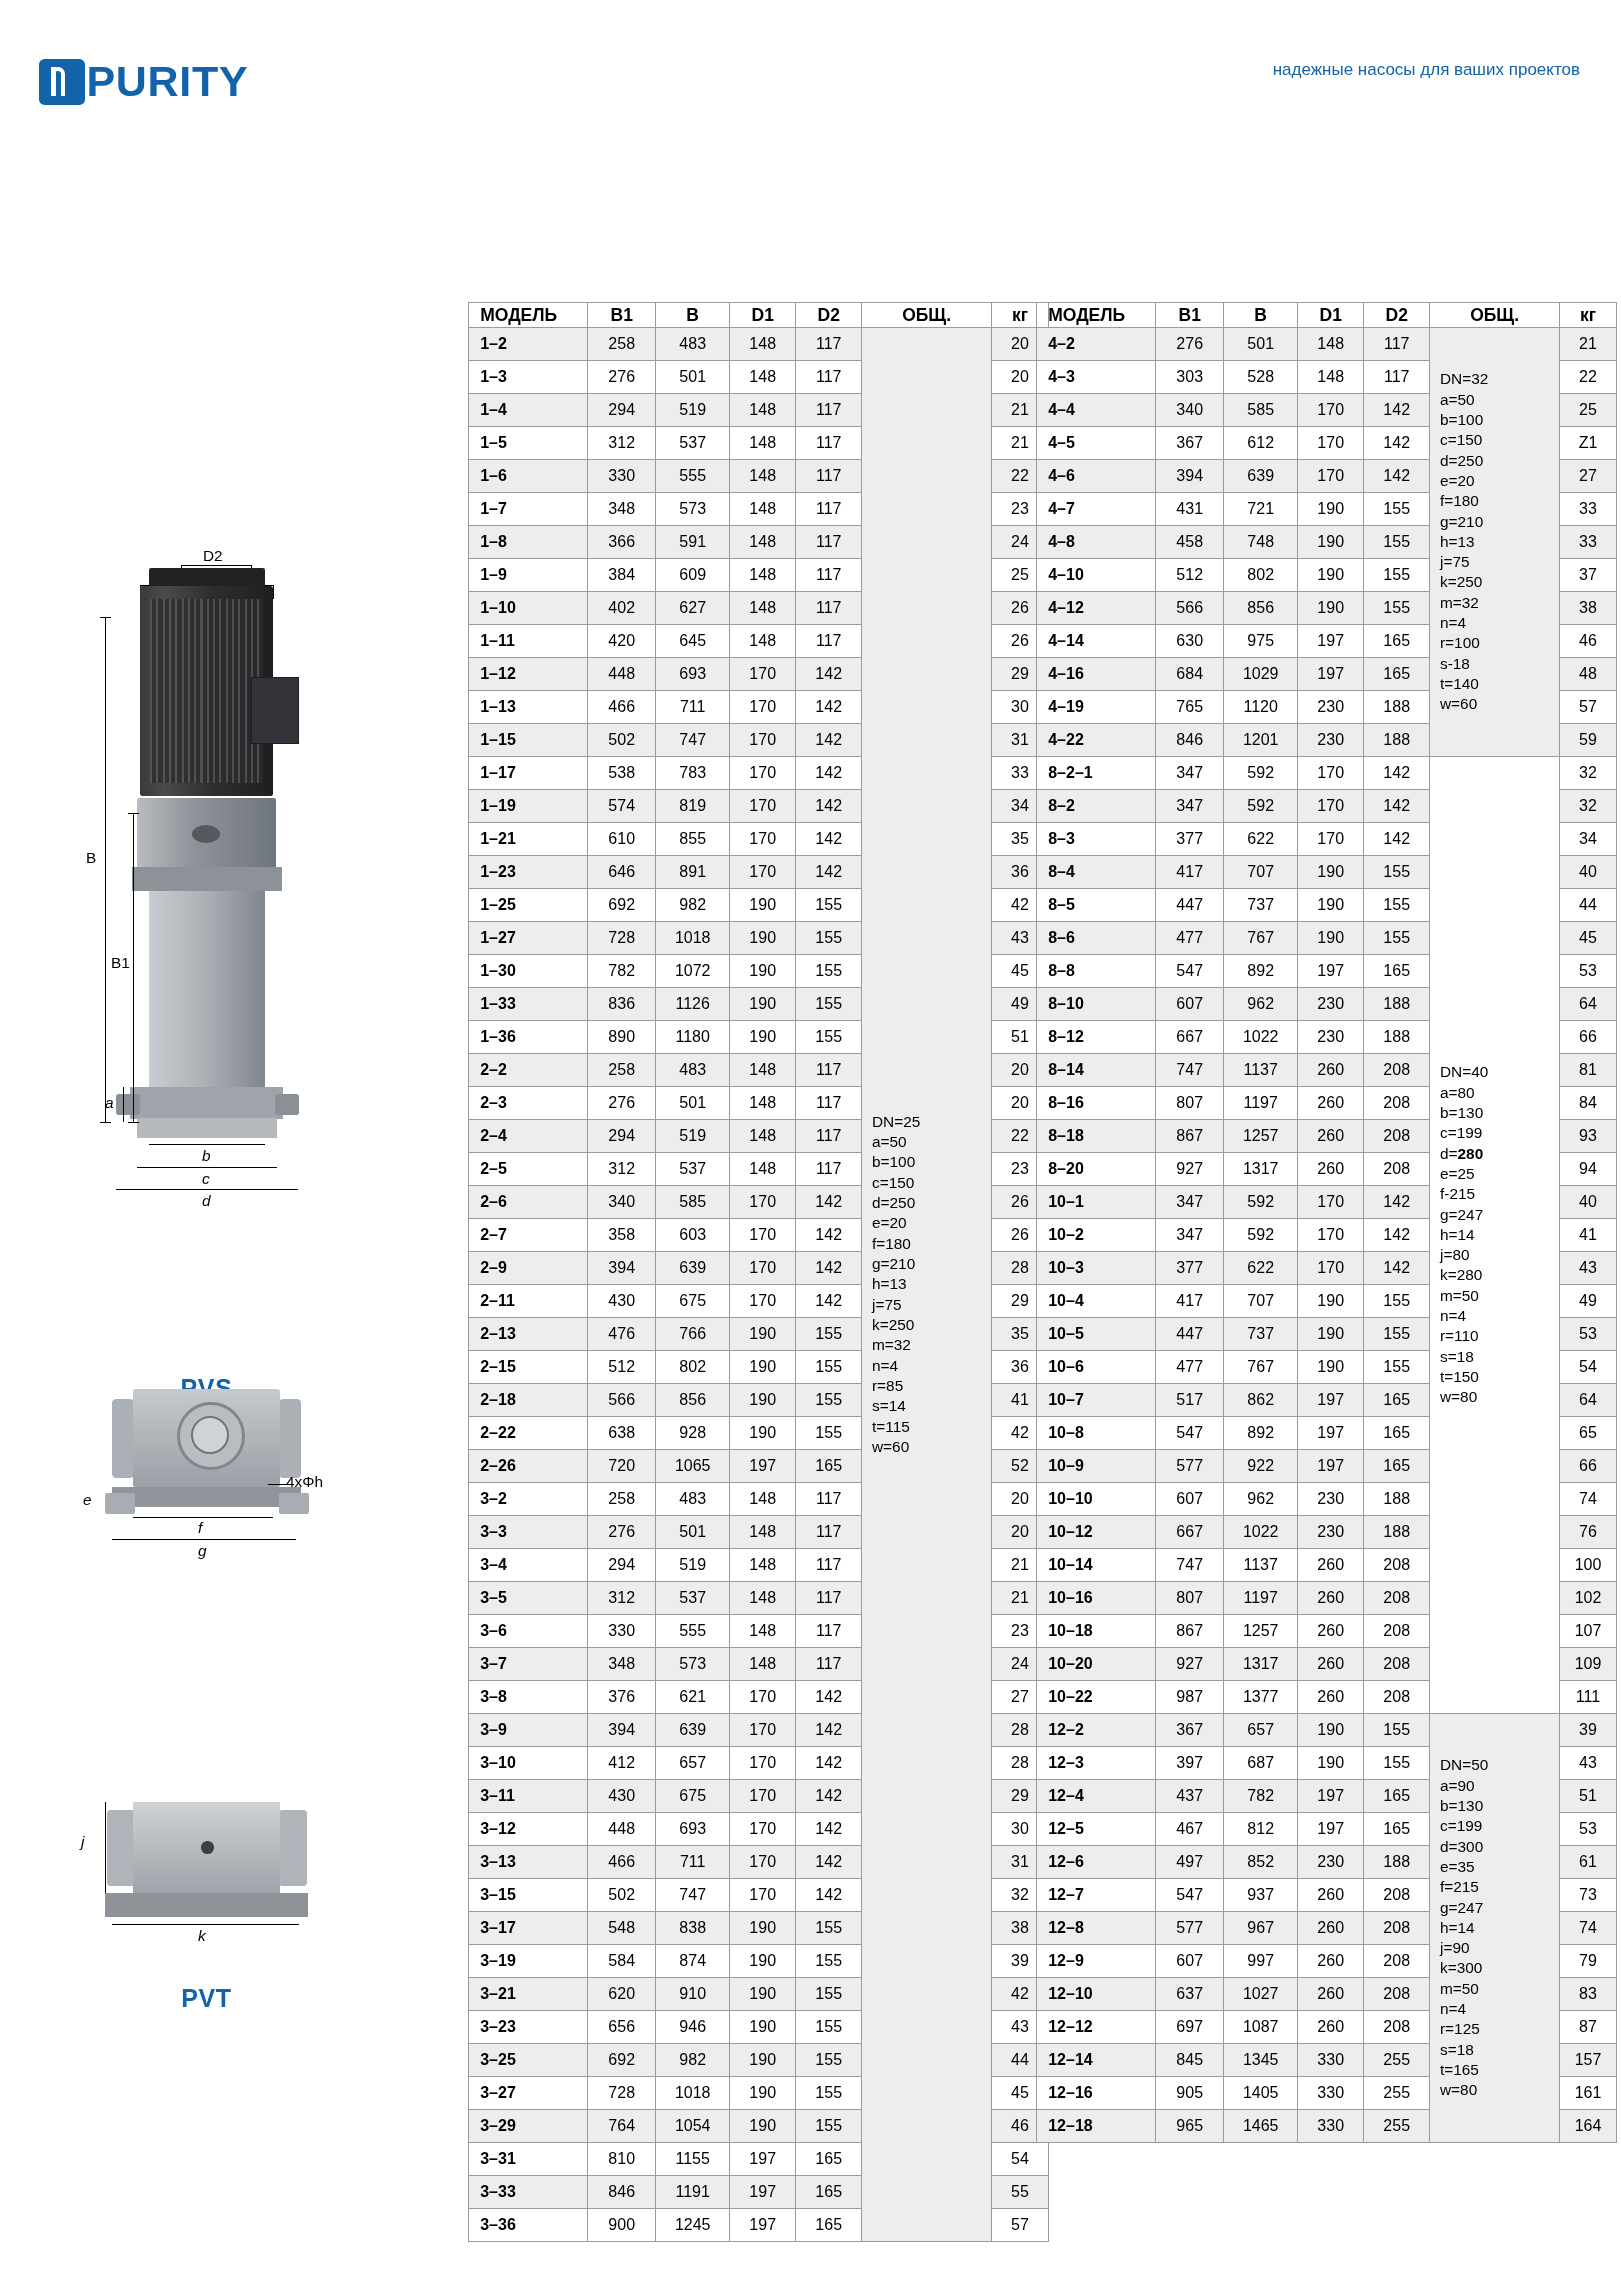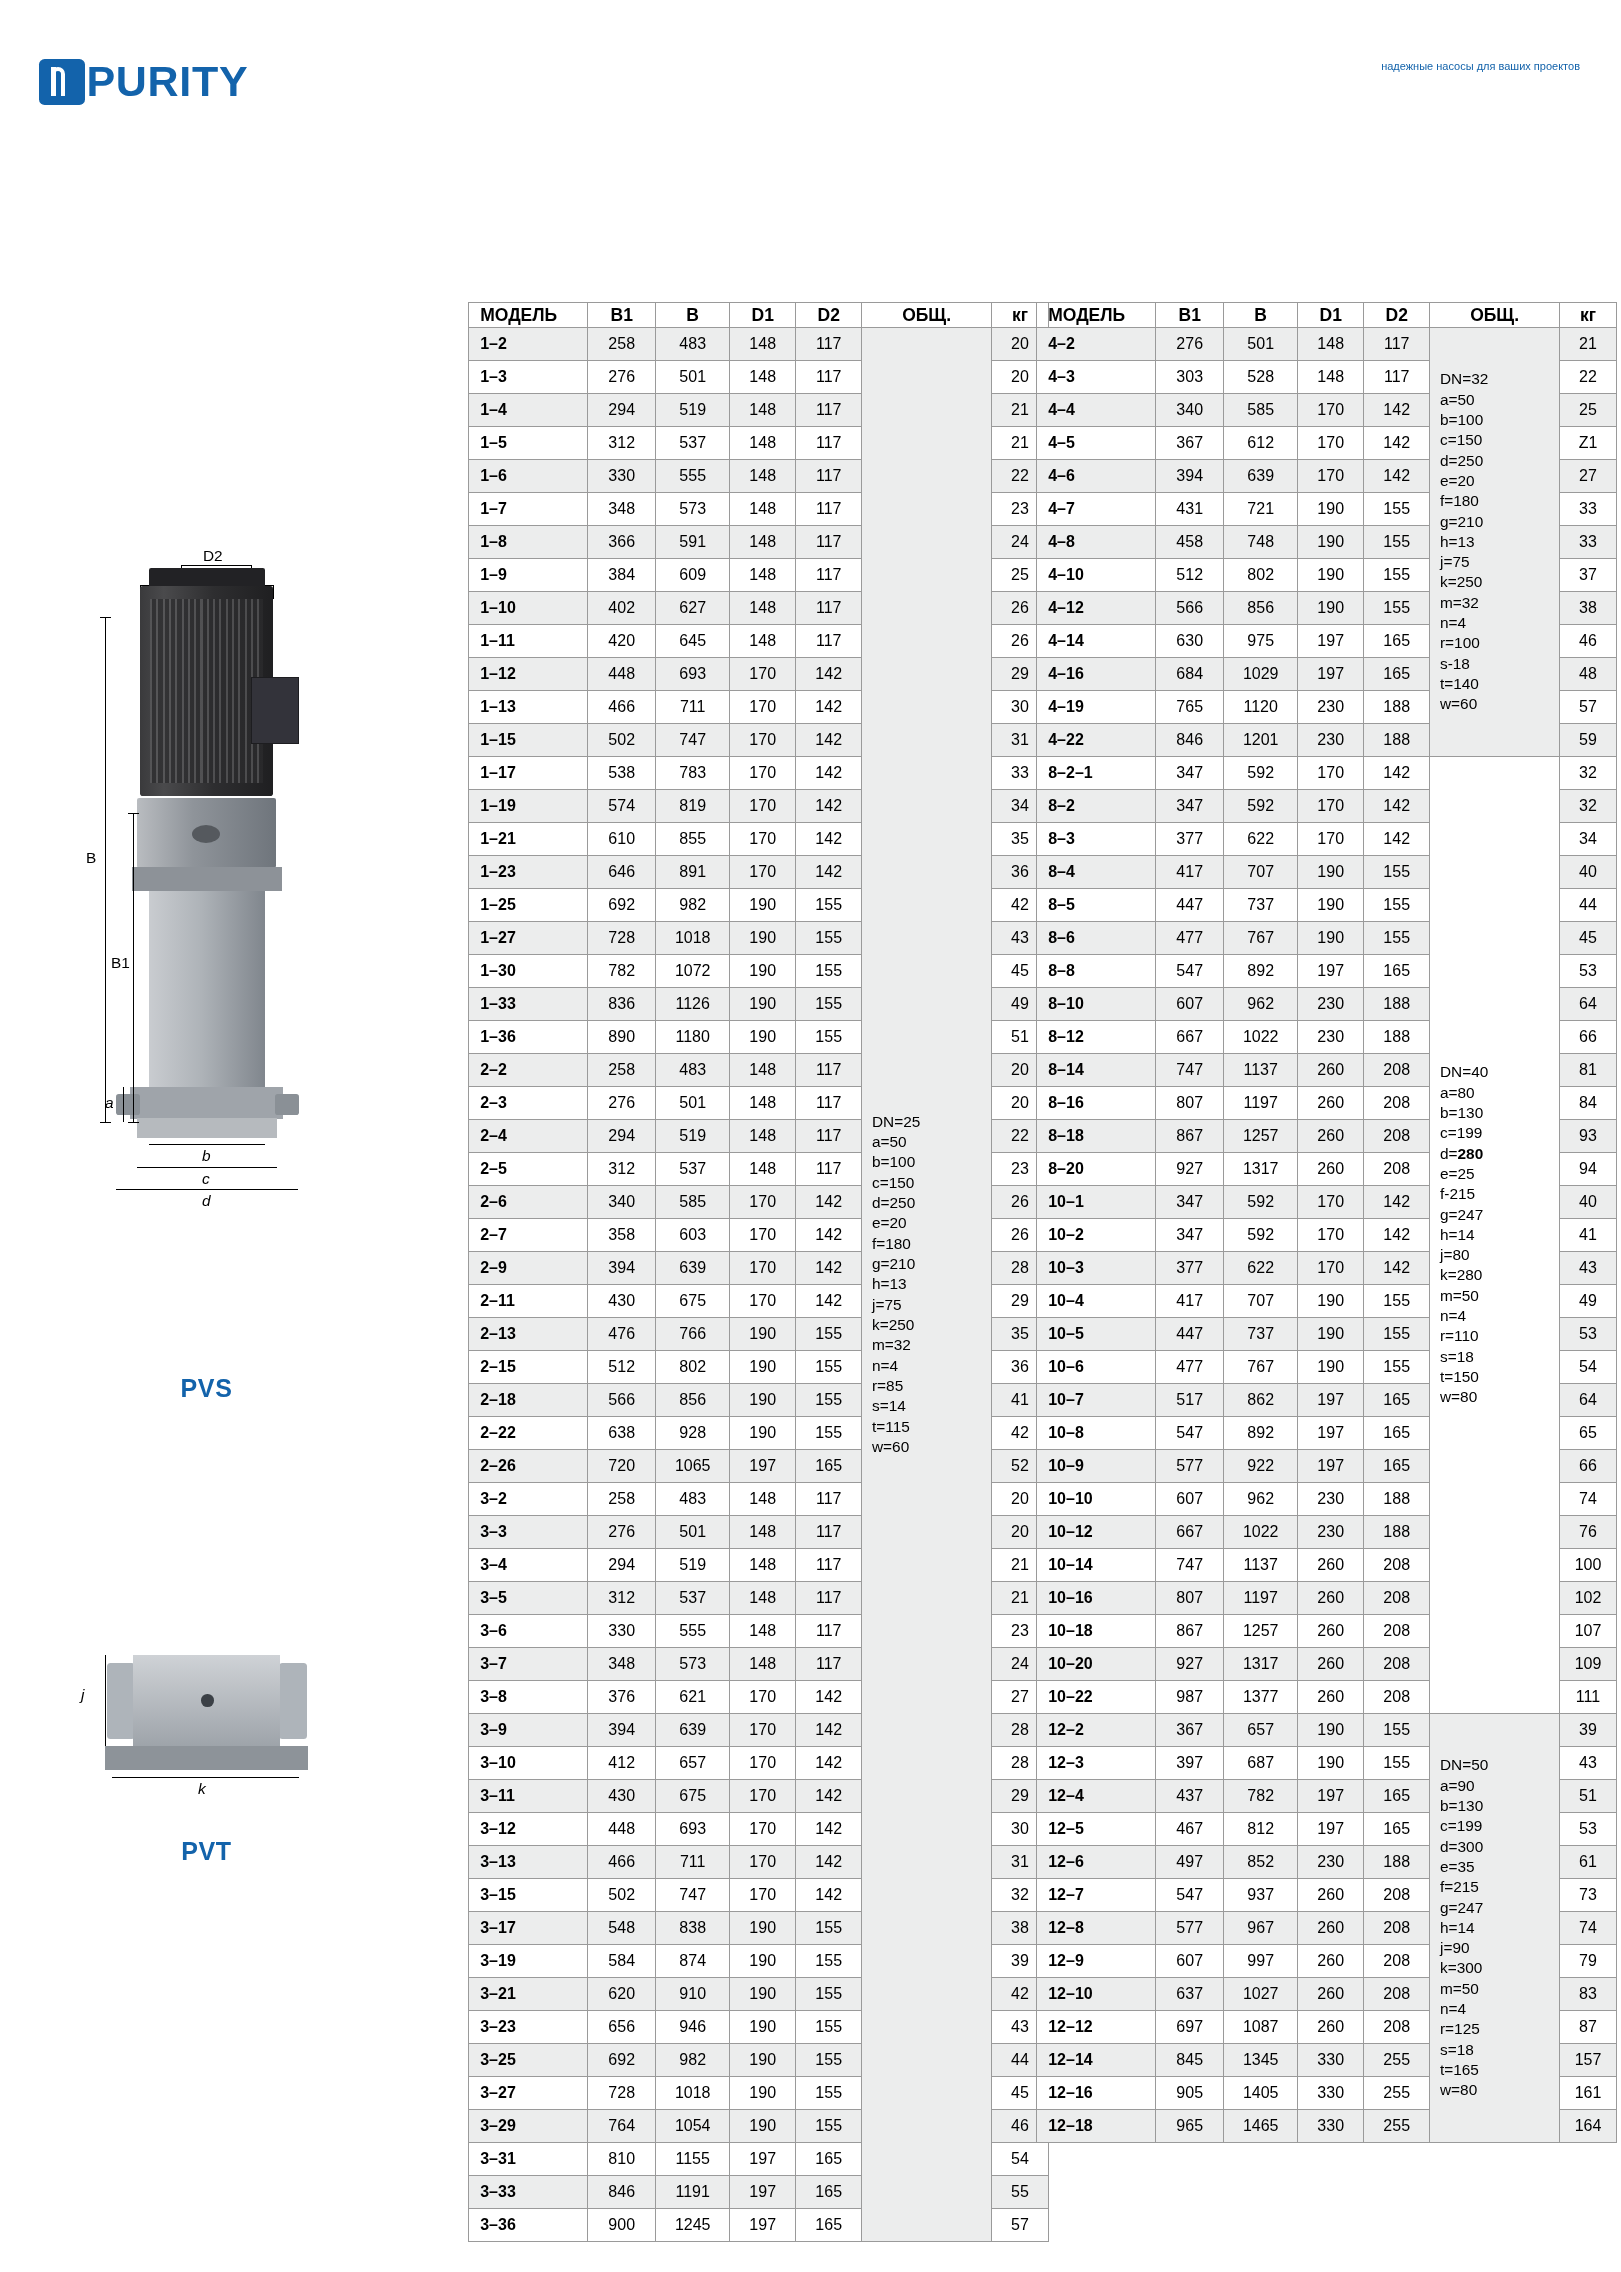--- a/index.html
+++ b/index.html
@@ -11,21 +11,21 @@
   #logo .mark { width:46px; height:46px; background:#1363ab; border-radius:5.6px; position:relative; }
   #logo .mark:after{
     content:""; position:absolute; left:12px; top:8.4px; width:14px; height:29.5px;
     border:4.9px solid #ffffff; border-radius:9px 9px 0 0; border-bottom:none;
     box-sizing:border-box;
   }
   #logo .mark:before{
     content:""; position:absolute; left:12px; top:8.4px; width:4.9px; height:29.5px; background:#ffffff;
   }
   #logo .word { font-size:43px; font-weight:bold; letter-spacing:0.7px; color:#1363ab; margin-left:1.4px; }
-  #tagline { position:absolute; right:42px; top:60px; font-size:11px; color:#1363ab; }
+  #tagline { position:absolute; right:42px; top:60px; font-size:17px; color:#1363ab; }
 
   
   #watermark {
     position:absolute; left:757px; top:631px; width:877px; height:1332px;
     color:#f1f1f1; font-size:1052px; font-weight:bold; line-height:1;
     font-family:"Liberation Serif", serif; overflow:hidden; z-index:0; user-select:none;
   }
 
   
   #drawings { position:absolute; left:0; top:547px; width:449px; z-index:1; }
@@ -161,20 +161,37 @@
     <div class="ln hln" style="left:149px; top:597px; width:116px;"></div>
     <span class="lbl-i" style="left:202px; top:600px;">b</span>
     <div class="ln hln" style="left:137px; top:620px; width:140px;"></div>
     <span class="lbl-i" style="left:202px; top:623px;">c</span>
     <div class="ln hln" style="left:116px; top:642px; width:182px;"></div>
     <span class="lbl-i" style="left:202px; top:645px;">d</span>
 
     <div class="cap" style="position:absolute; left:140px; top:827px; width:133px;">PVS</div>
   </div>
 
+  <div class="dw" id="flange" style="margin-top:-84px;">
+    <div class="fl-ear-l"></div>
+    <div class="fl-ear-r"></div>
+    <div class="fl-body"></div>
+    <div class="fl-circ"></div>
+    <div class="fl-circ2"></div>
+    <div class="fl-plate"></div>
+    <div class="fl-pad-l"></div>
+    <div class="fl-pad-r"></div>
+    <span class="lbl" style="left:286px; top:112px;">4xΦh</span>
+    <div class="ln hln" style="left:268px; top:123px; width:21px;"></div>
+    <span class="lbl-i" style="left:83px; top:130px;">e</span>
+    <div class="ln hln" style="left:133px; top:156px; width:140px;"></div>
+    <span class="lbl-i" style="left:198px; top:158px;">f</span>
+    <div class="ln hln" style="left:112px; top:178px; width:184px;"></div>
+    <span class="lbl-i" style="left:198px; top:181px;">g</span>
+  </div>
 
   <div class="dw" id="pvt" style="margin-top:182px;">
     <div class="pvt-ear-l"></div>
     <div class="pvt-ear-r"></div>
     <div class="pvt-body"></div>
     <div class="pvt-dot"></div>
     <div class="pvt-base"></div>
     <span class="lbl-i" style="left:81px; top:59px;">j</span>
     <div class="ln vln" style="left:105px; top:28px; height:91px;"></div>
     <div class="ln hln" style="left:112px; top:150px; width:187px;"></div>

